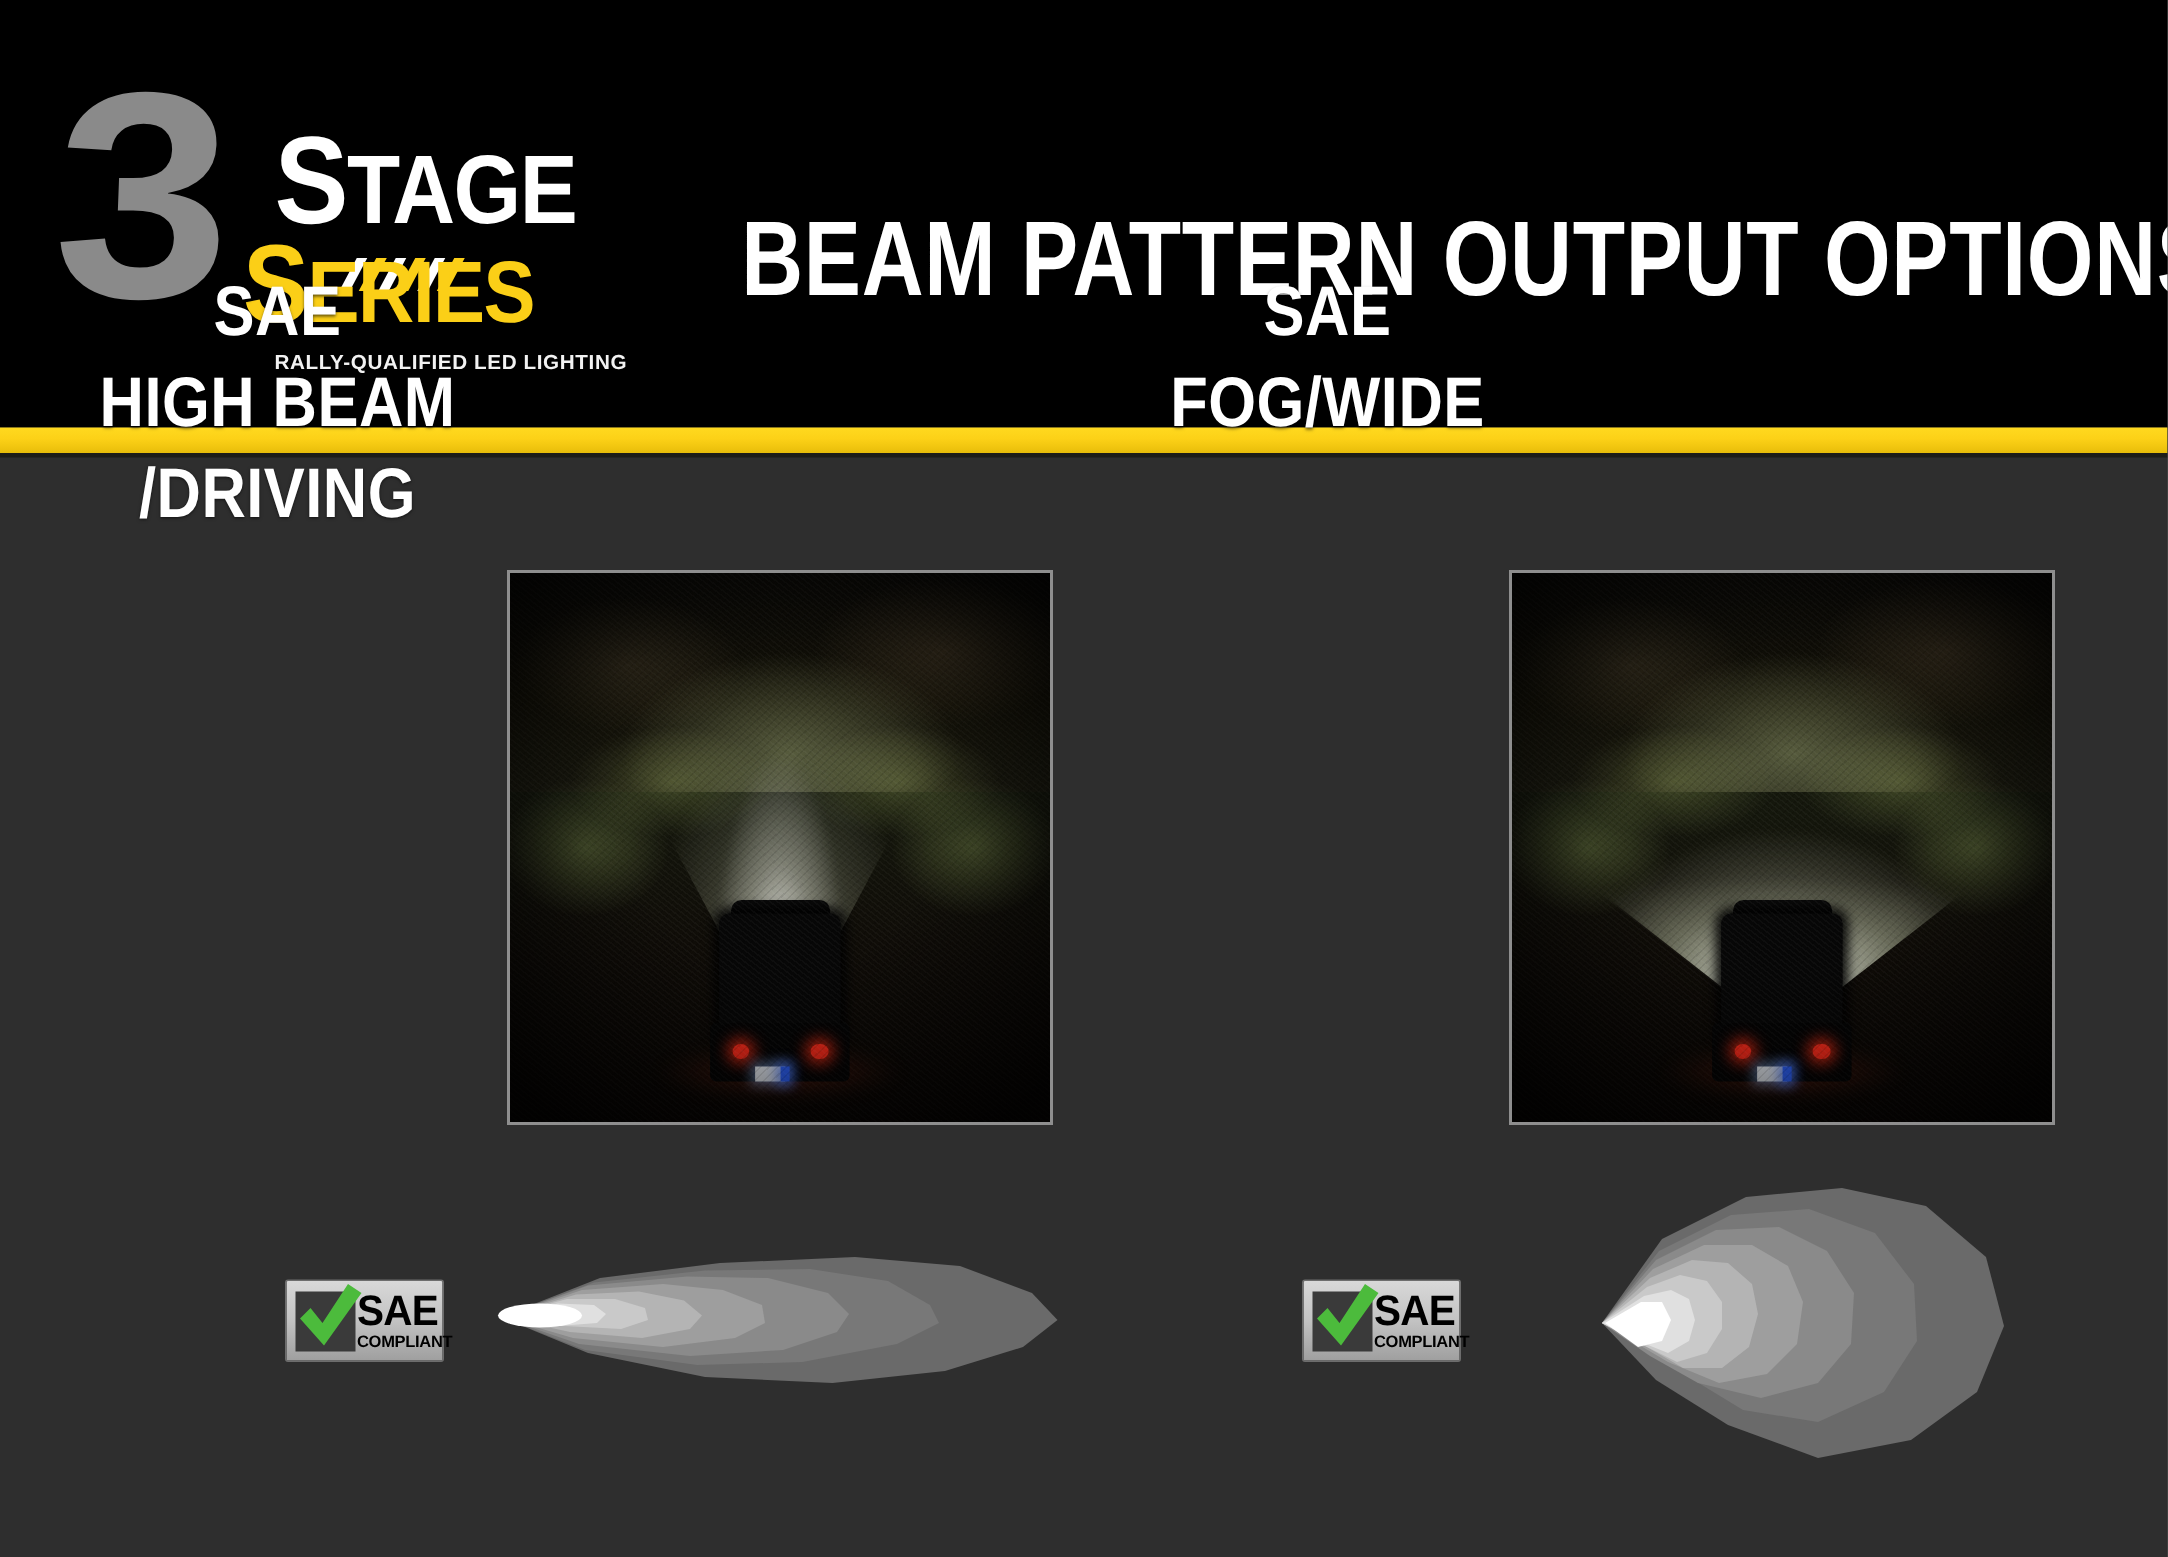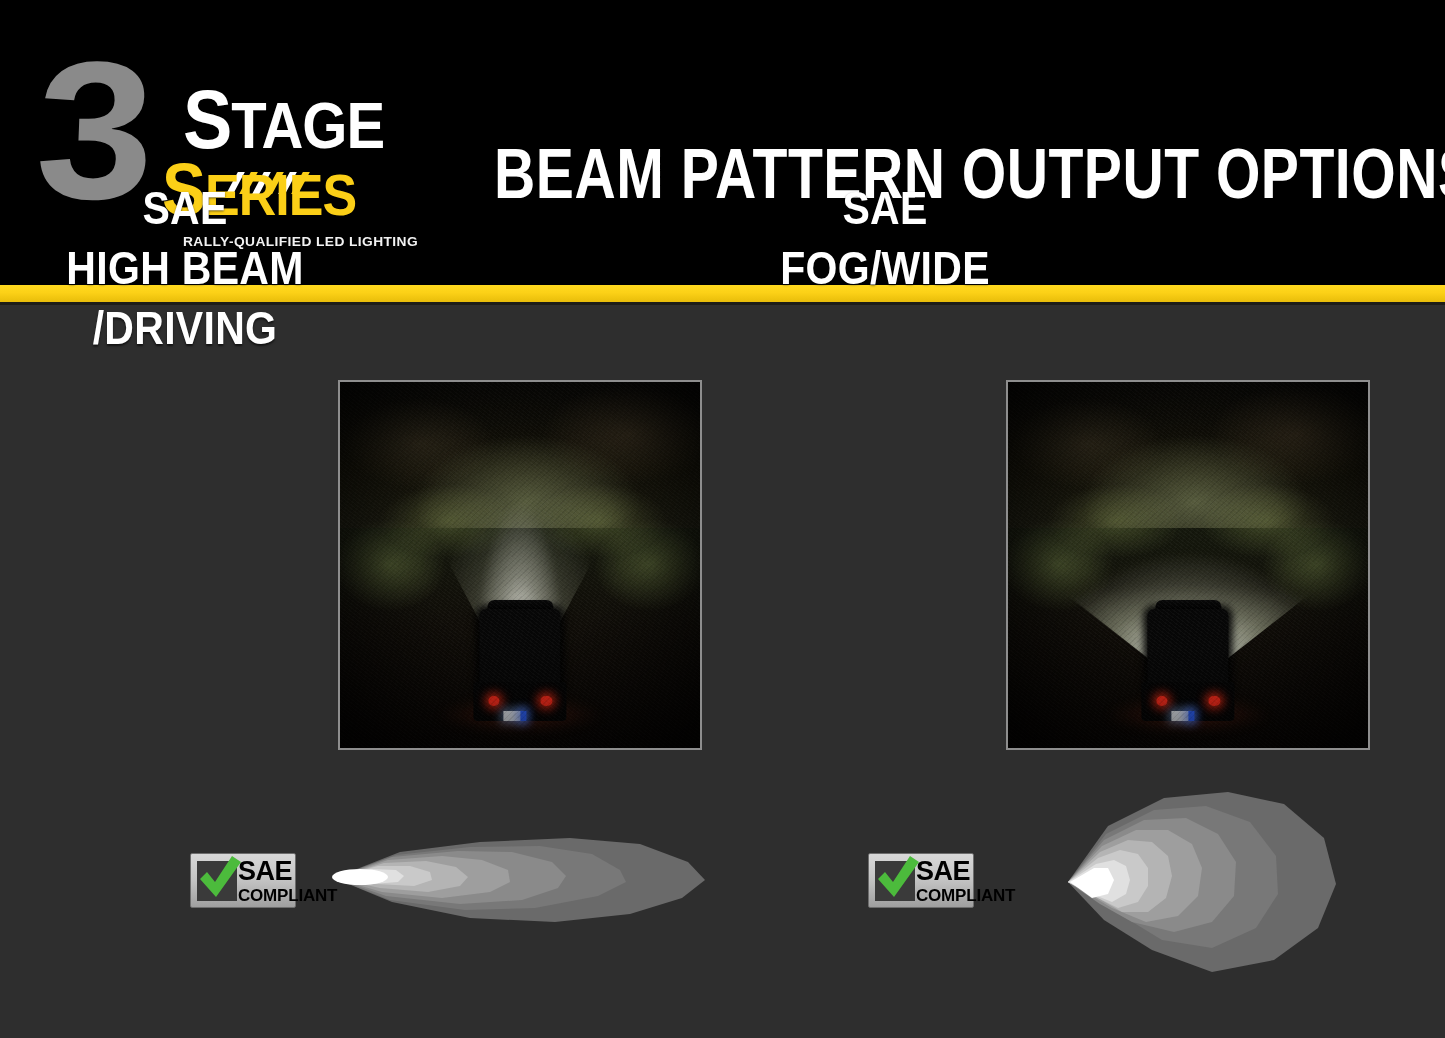--- a/index.html
+++ b/index.html
@@ -255,21 +255,21 @@
   }
   .sae-word{
     font-family:"Liberation Sans", sans-serif;
     font-weight:bold; color:#000000;
     font-size:27px; letter-spacing:-0.5px;
     transform:scaleY(1.05); transform-origin:left center;
   }
   .sae-sub{
     font-family:"Liberation Sans", sans-serif;
     font-weight:bold; color:#000000;
-    font-size:17px; letter-spacing:-0.2px;
+    font-size:11px; letter-spacing:-0.2px;
     margin-top:2px;
   }
 
   
   .beam-diagram{ position:absolute; }
   #diagram-left{  left:330px;  top:822px; width:380px; height:118px; }
   #diagram-right{ left:1060px; top:782px; width:290px; height:200px; }
   .beam-diagram svg{ display:block; width:100%; height:100%; }
 </style>
 </head>

